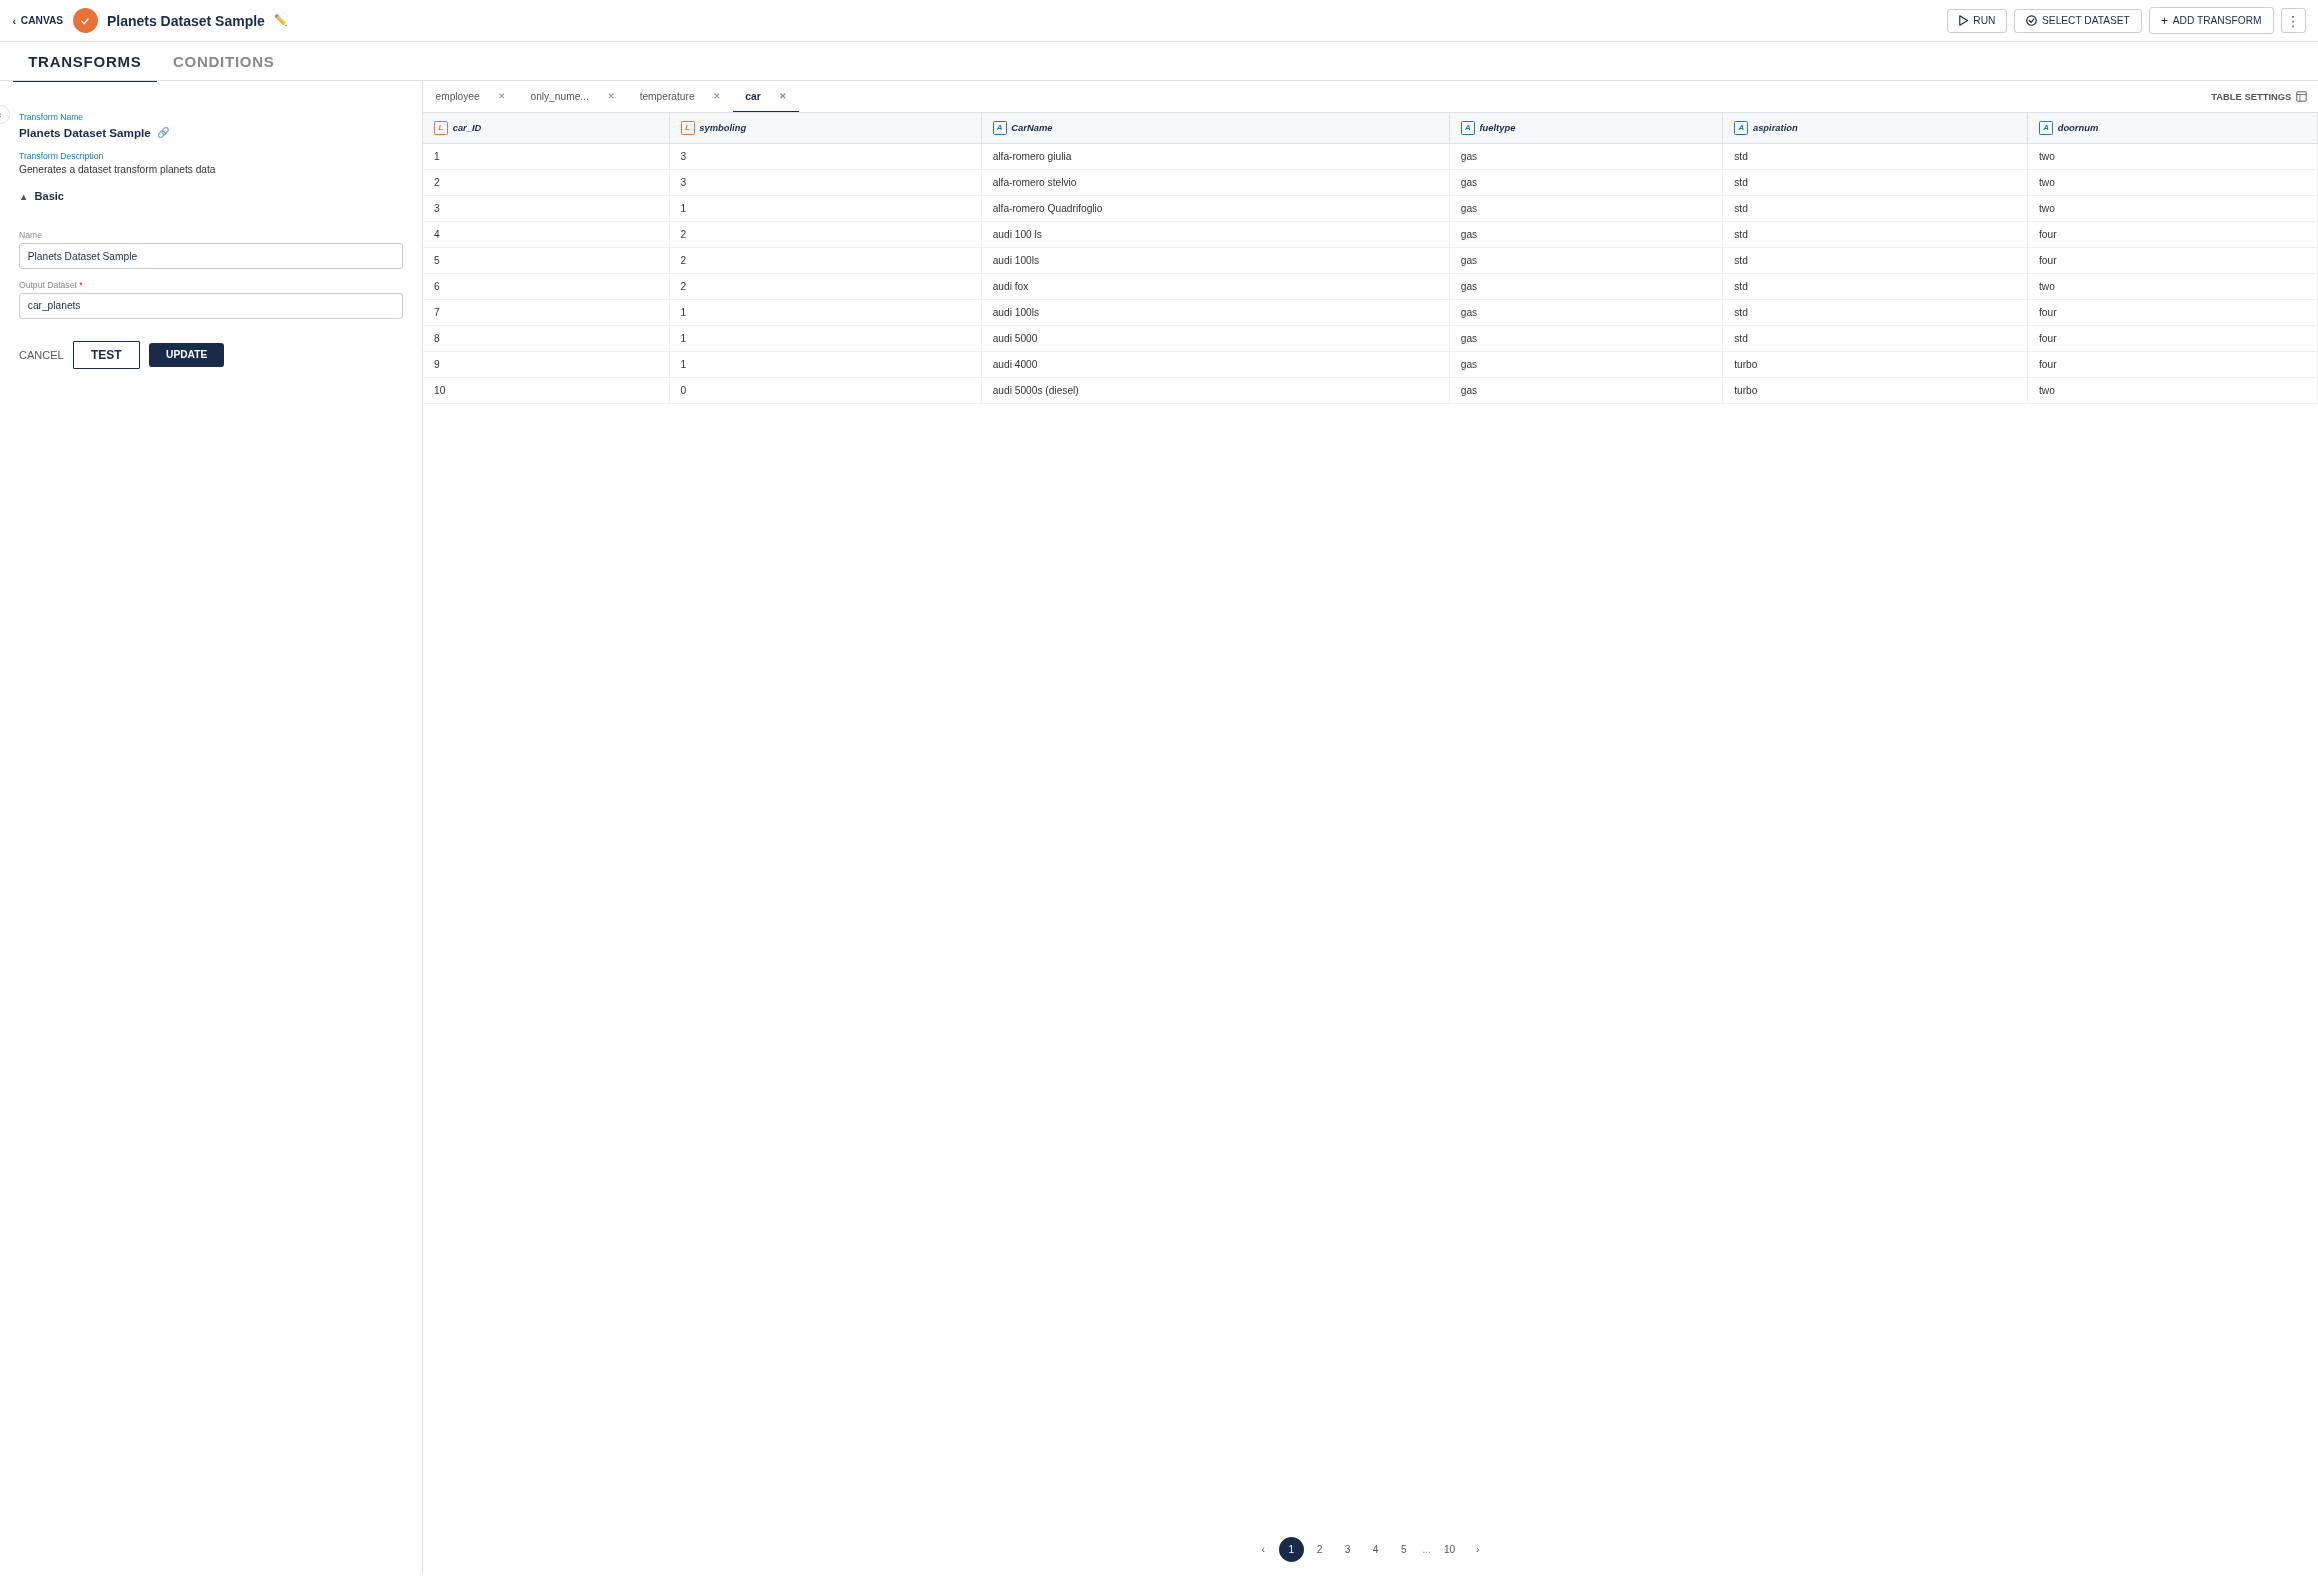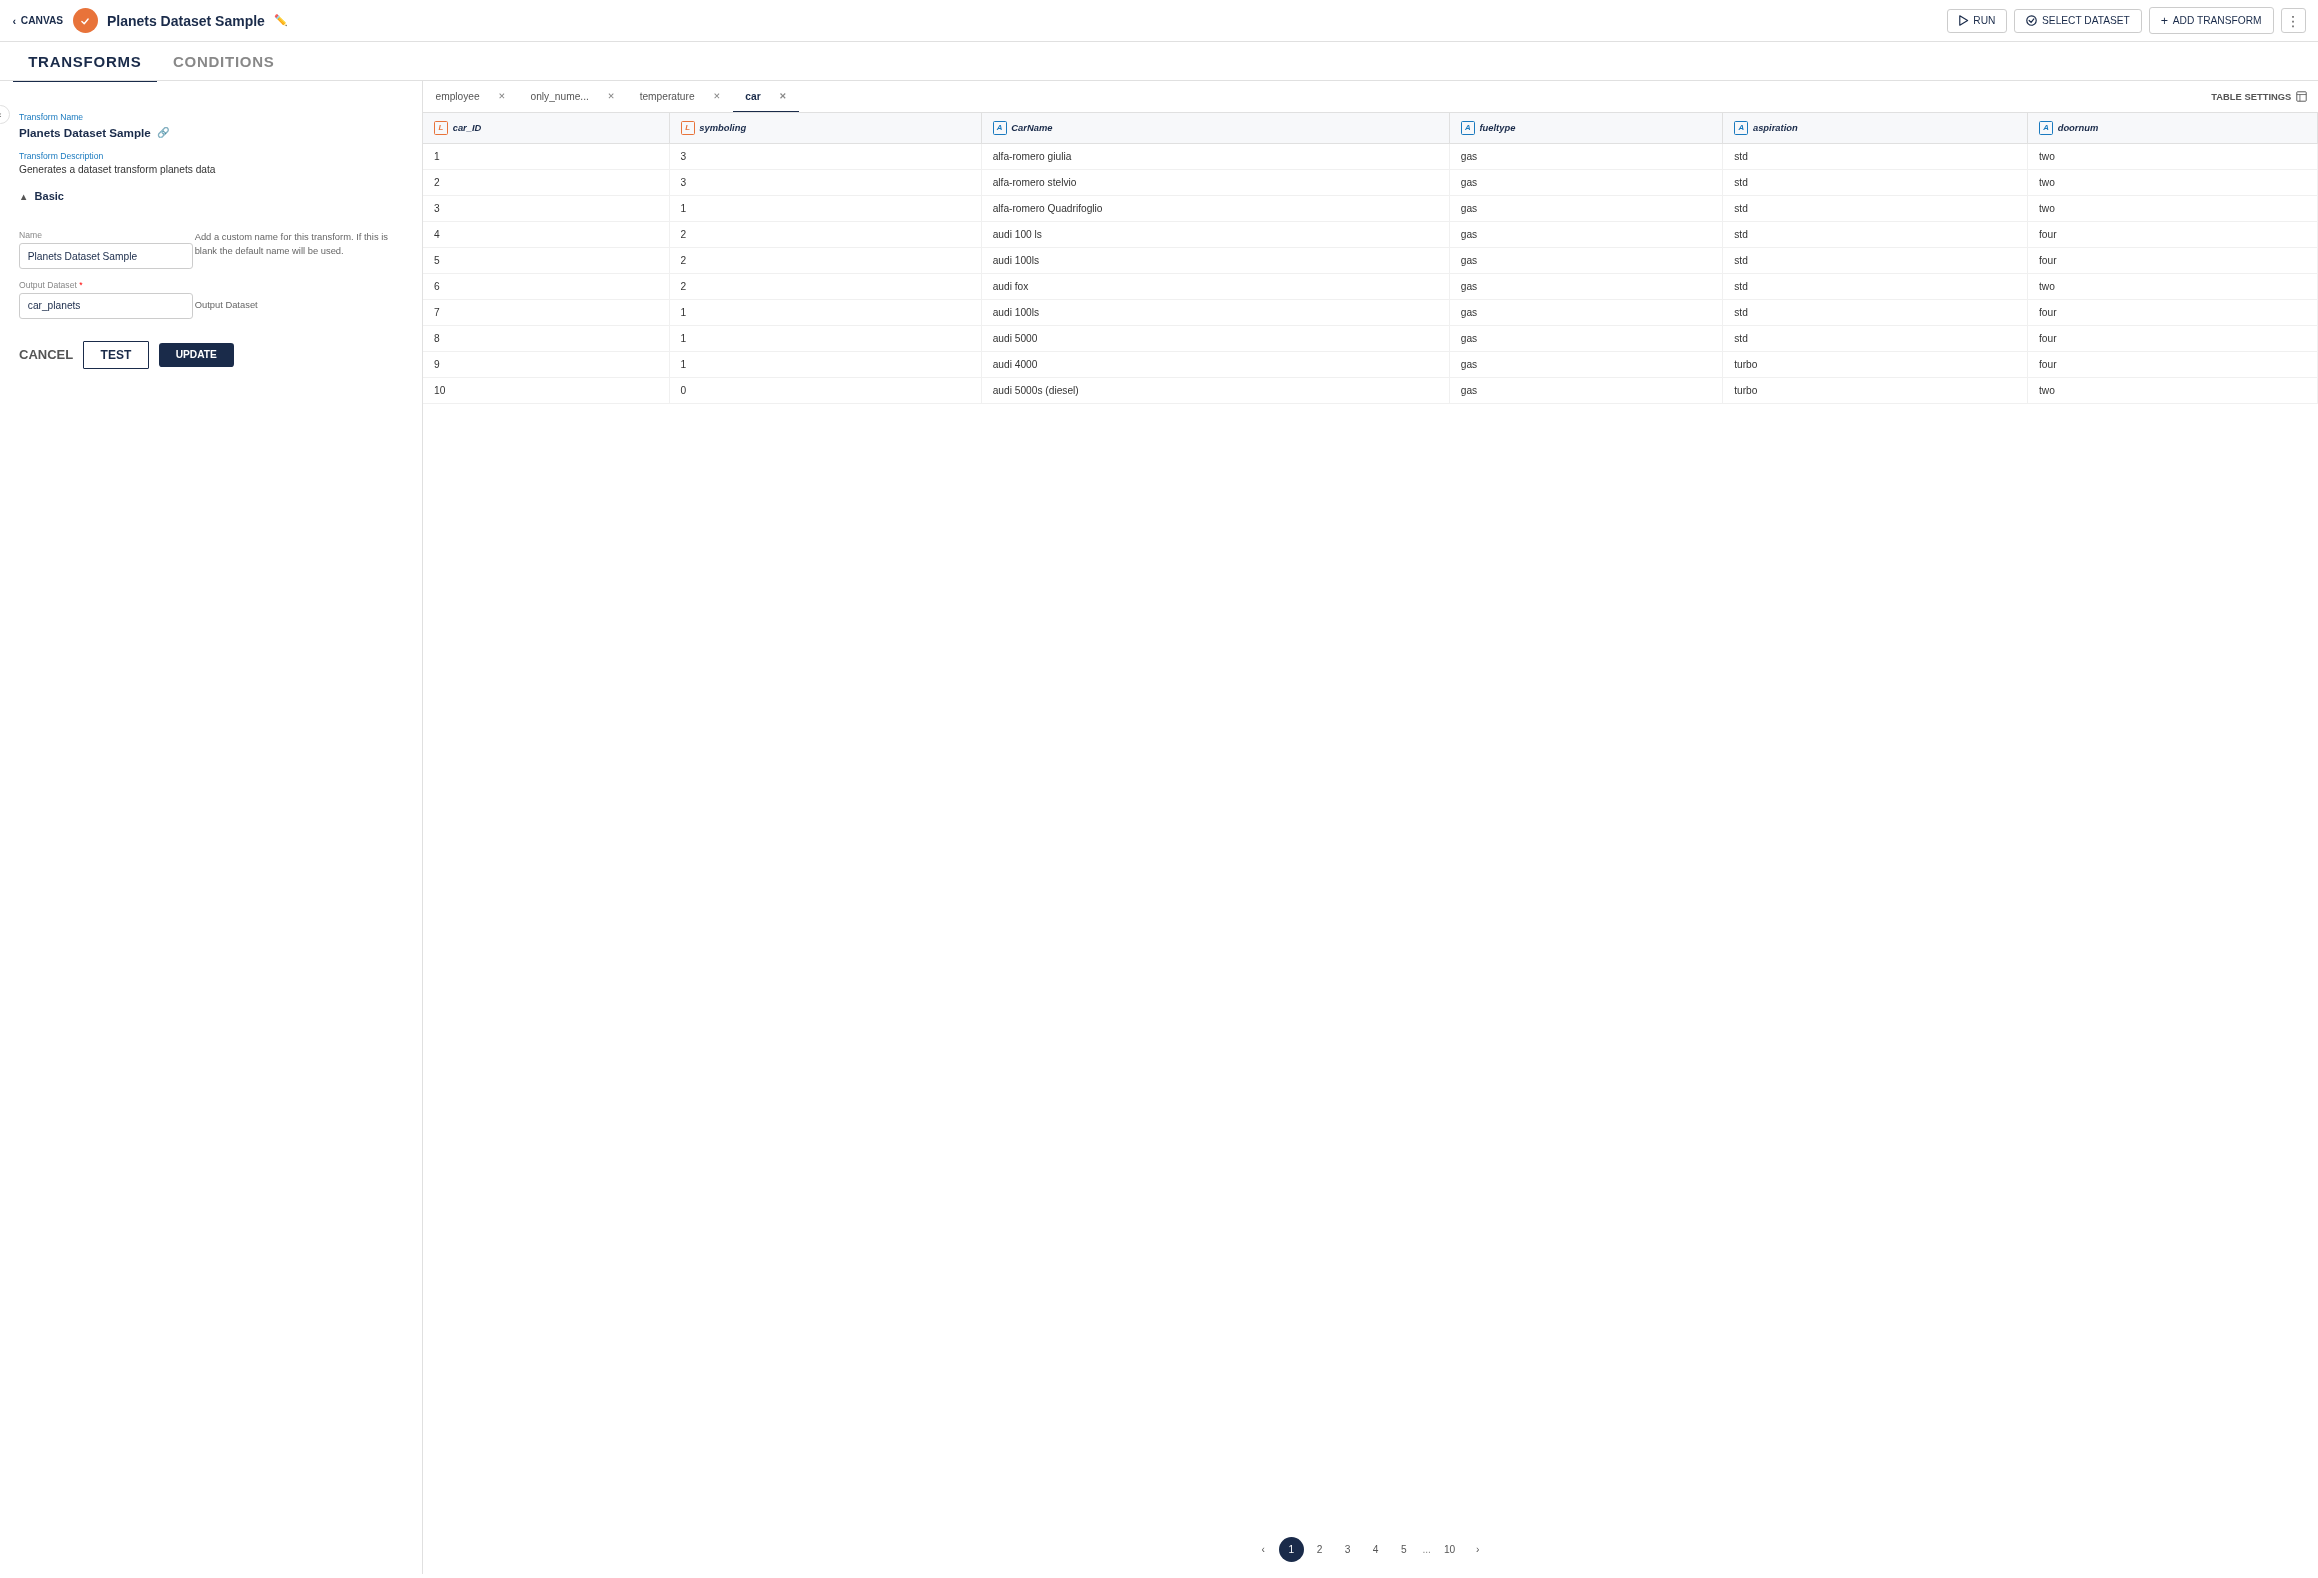--- a/index.html
+++ b/index.html
@@ -85,21 +85,21 @@
       font-size: 9.4px; color: #666; line-height: 1.5;
     }
     .form-row-split { display: flex; gap: 2px; align-items: flex-start; margin-top: 28px; }
     .form-col-left { flex: 1; }
     .form-col-right { flex: 1.2; }
     .required-star { color: red; }
 
     .action-row {
       display: flex; align-items: center; gap: 9.4px; margin-top: 22px;
     }
-    .btn-cancel { background: none; border: none; font-size: 13px; font-weight: 700; color: #555; cursor: pointer; }
+    .btn-cancel { background: none; border: none; font-size: 11px; font-weight: 400; color: #555; cursor: pointer; }
     .btn-test {
       padding: 6.3px 17px; border: 0.8px solid #1a2b4a; border-radius: 1px;
       background: #fff; font-size: 12px; font-weight: 600; color: #1a2b4a; cursor: pointer;
     }
     .btn-update {
       padding: 6.3px 17px; border: none; border-radius: 3.1px;
       background: #1a2b4a; font-size: 10.2px; font-weight: 600; color: #fff; cursor: pointer;
     }
 
     
@@ -241,24 +241,20 @@
           <input class="form-input" type="text" value="Planets Dataset Sample" style="">
         </div>
         <div class="form-group" style="margin-top:11px;">
           <label>
             <span>Output Dataset</span>
             <span class="required-star"> *</span>
           </label>
           <input class="form-input" type="text" value="car_planets" style="">
         </div>
       </div>
-      <div class="form-col-right">
-        <div class="form-hint">Add a custom name for this transform. If this is blank the default name will be used.</div>
-        <div class="form-hint" style="margin-top:39px;">Output Dataset</div>
-      </div>
     </div>
 
     <div class="action-row">
       <button class="btn-cancel">CANCEL</button>
       <button class="btn-test">TEST</button>
       <button class="btn-update">UPDATE</button>
     </div>
   </div>
 
   <div class="right-panel">

